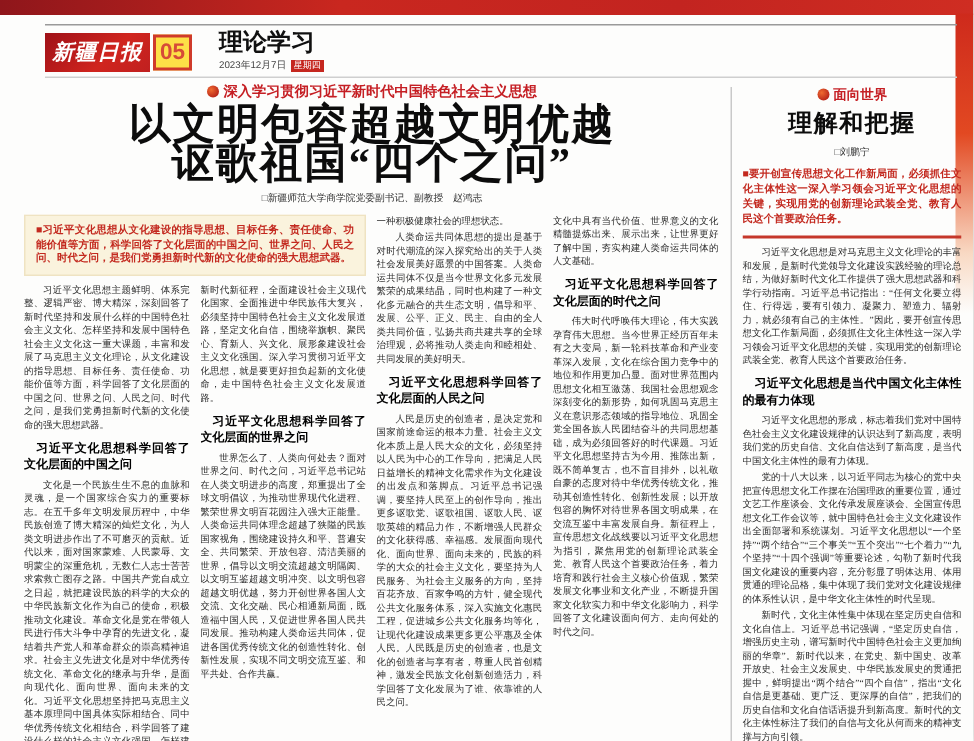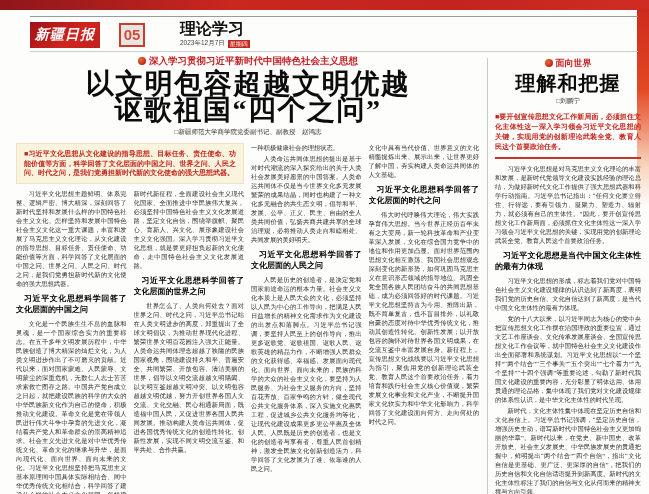--- a/index.html
+++ b/index.html
@@ -11,28 +11,28 @@
   }
   
   .top-band { position:absolute; top:0; left:0; width:649px; height:10px;
     background:linear-gradient(to right,#8f161b,#c9271f 35%,#c32420 70%,#cf2d22); }
   .right-strip { position:absolute; right:0; top:9px; width:12px; height:200px;
     background:linear-gradient(to bottom,#ce2a1c 0%,#e24922 40%,rgba(240,150,90,.35) 80%,rgba(255,255,255,0) 100%); }
 
   
   .masthead { position:absolute; top:16px; left:30px; width:608px; }
   .m-rule { border-top:1px solid #9a9a9a; }
-  .m-row { display:flex; align-items:center; margin-top:4px; gap:19px; }
+  .m-row { display:flex; align-items:center; margin-top:4px; gap:2px; }
   .logo { background:linear-gradient(135deg,#9f1118,#d0251e 60%,#c02020);
     color:#fff; width:70px; height:26px; display:flex; align-items:center; justify-content:center;
     font-style:italic; font-weight:bold; font-size:14px; letter-spacing:1px;
     font-family:"DejaVu Serif", serif; }
   .pagenum { border:2px solid #cf3a2b; color:#d64b38; width:26px; height:24px;
     display:flex; align-items:center; justify-content:center;
-    font:bold 15px "Liberation Sans", sans-serif; background:#e5e5e5; }
+    font:bold 15px "Liberation Sans", sans-serif; background:#fde047; }
   .section-block { margin-left:16px; }
   .section-title { font:bold 16px/16px "Liberation Sans", sans-serif; color:#101010; }
   .section-sub { margin-top:2px; font:6.5px "Liberation Sans", sans-serif; color:#444;
     display:flex; align-items:center; gap:3px; }
   .weekday-badge { background:#c5271f; color:#fff; padding:0 2px; font-size:6px; line-height:8px; }
   .m-rule2 { border-top:1px solid #cfcfcf; margin-top:3px; }
 
   
   .main-article { position:absolute; left:16px; top:55px; width:464px; }
   .eyebrow { text-align:center; color:#c51f24; font:bold 9.5px "Liberation Sans", sans-serif; }
@@ -56,21 +56,21 @@
   p.noindent { text-indent:0 !important; }
   .subhead { font-weight:bold; font-size:8px; line-height:11px; color:#000;
     margin:5px 0 4px; text-indent:1em; }
 
   
   .vdiv { position:absolute; left:487px; top:58px; height:436px; width:1px; background:#c9c9c9; }
 
   
   .sidebar { position:absolute; left:495px; top:57px; width:146px; height:437px; overflow:hidden; }
   .sb-eyebrow { text-align:center; color:#c51f24; font:bold 9px "Liberation Sans", sans-serif; }
-  .sb-headline { text-align:center; font-weight:900; color:#0c0c0c; font-size:20px;
+  .sb-headline { text-align:center; font-weight:900; color:#0c0c0c; font-size:16px;
     line-height:20px; letter-spacing:1px; margin-top:3px; font-family:"Liberation Serif", serif; }
   .sb-byline { text-align:center; font-size:6.5px; color:#333; margin-top:4px;
     font-family:"Liberation Sans", sans-serif; }
   .sb-highlight { margin-top:6px; color:#c3291f; font:bold 7px/10px "Liberation Sans", sans-serif;
     text-align:justify; }
   .sb-rule { border-top:2px solid #c5372a; margin:5px 0 5px; }
   .sb-body { font-size:6.3px; line-height:9px; color:#2b2b2b; text-align:justify; }
   .sb-subhead { font-weight:bold; font-size:8px; line-height:11px; color:#000;
     margin:5px 0 4px; text-indent:1em; }
 </style>

